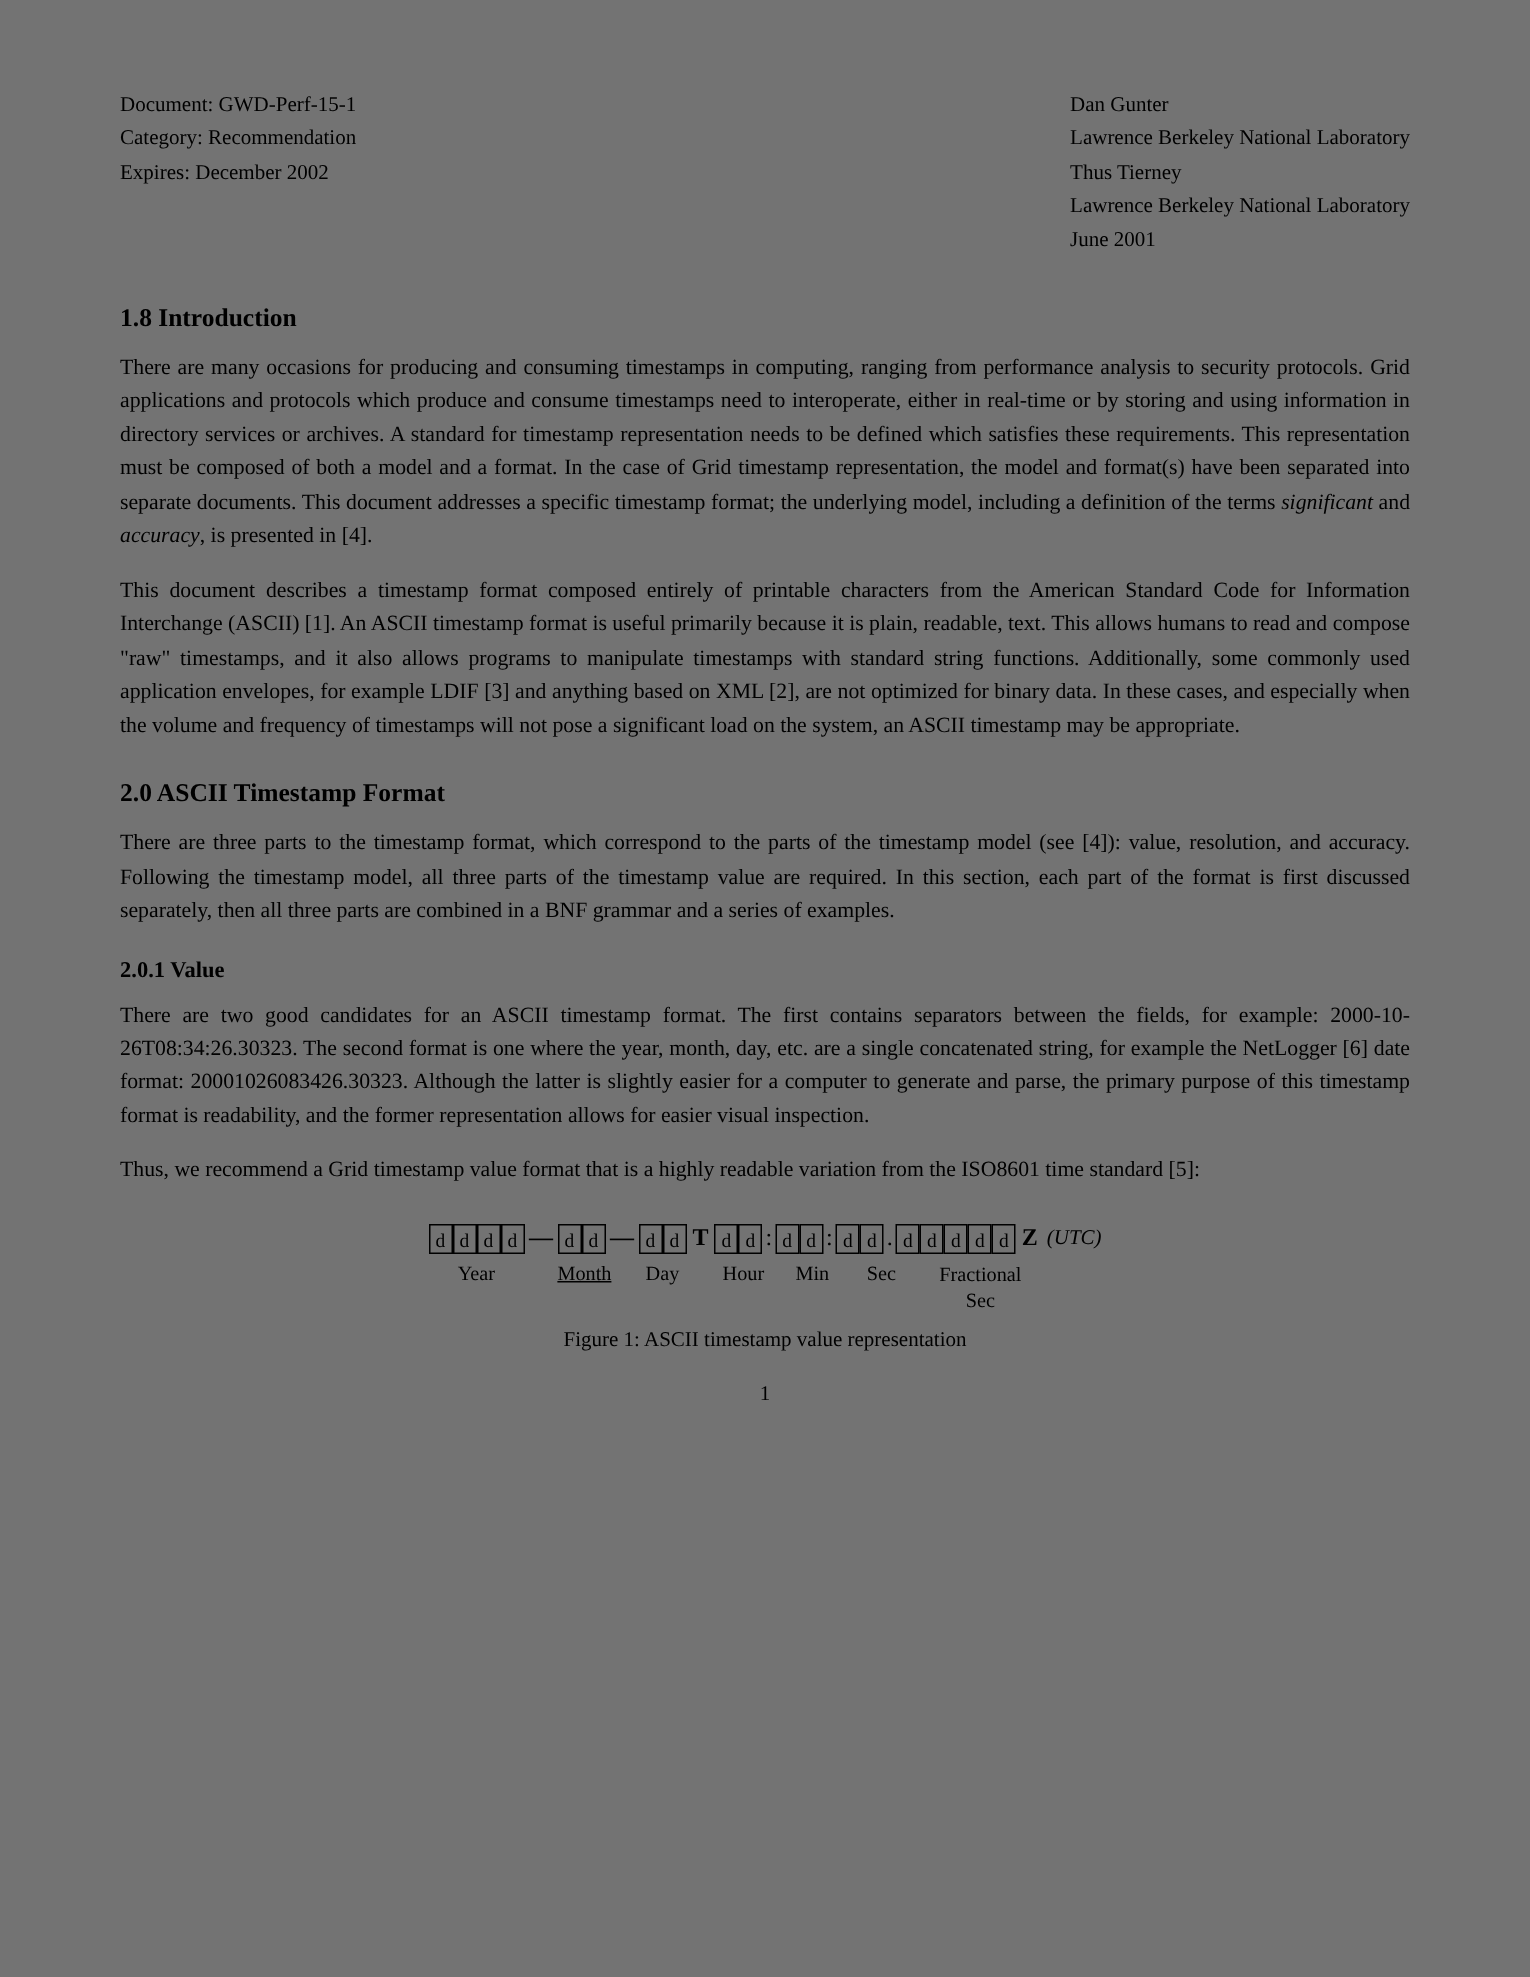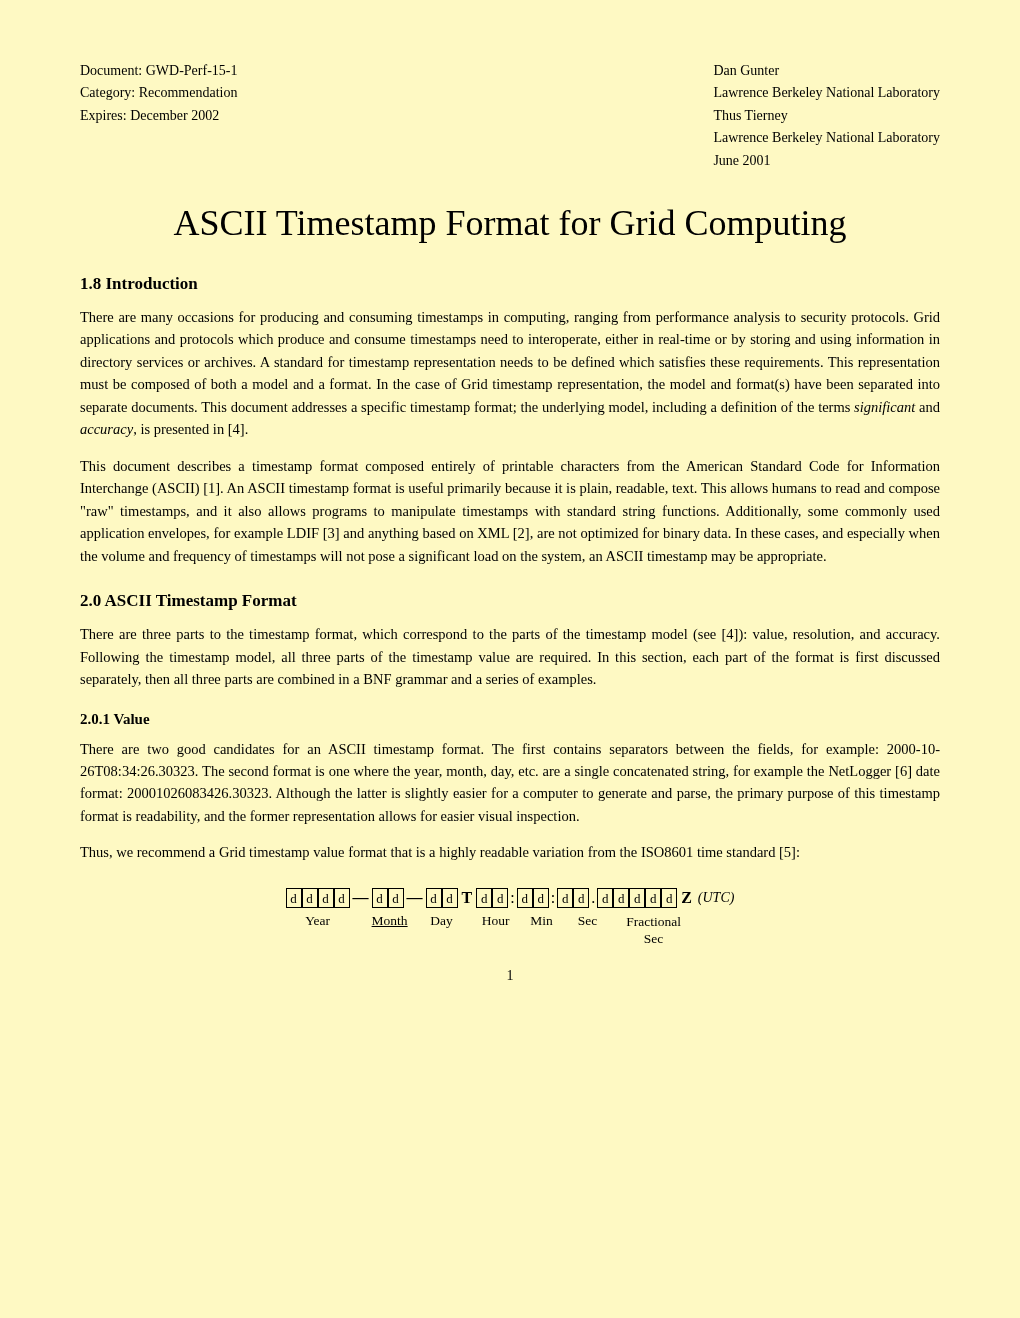--- a/index.html
+++ b/index.html
@@ -14,21 +14,21 @@
       font-size: 15px;
       color: #000000;
       width: 1020px;
       min-height: 1318px;
     }
 
     .page {
       width: 1020px;
       min-height: 1318px;
       padding: 60px 80px 60px 80px;
-      background: #fef9c3;
+      background: #737373;
     }
 
     .header-row {
       display: flex;
       justify-content: space-between;
       margin-bottom: 30px;
     }
 
     .header-left {
       font-size: 14px;
@@ -169,21 +169,20 @@
     </div>
     <div class="header-right">
       <div>Dan Gunter</div>
       <div>Lawrence Berkeley National Laboratory</div>
       <div>Thus Tierney</div>
       <div>Lawrence Berkeley National Laboratory</div>
       <div>June 2001</div>
     </div>
   </div>
 
-  <h1 class="page-title">ASCII Timestamp Format for Grid Computing</h1>
 
   <div>
     <div class="section-heading">1.8  Introduction</div>
     <p class="body-text">
       There are many occasions for producing and consuming timestamps in computing, ranging from
       performance analysis to security protocols.  Grid applications and protocols which produce and
       consume timestamps need to interoperate, either in real-time or by storing and using information in
       directory services or archives. A standard for timestamp representation needs to be defined which
       satisfies these requirements. This representation must be composed of both a model and a format. In
       the case of Grid timestamp representation, the model and format(s) have been separated into separate
@@ -320,17 +319,18 @@
 
         <div style="width:80px; text-align:center; line-height:1.3;">
           <div>Fractional</div>
           <div>Sec</div>
         </div>
       </div>
 
     </div>
 
     
+    <div class="figure-caption">Figure 1:  ASCII timestamp value representation</div>
   </div>
 
   <div class="page-number">1</div>
 
 </div>
 
 </body></html>

